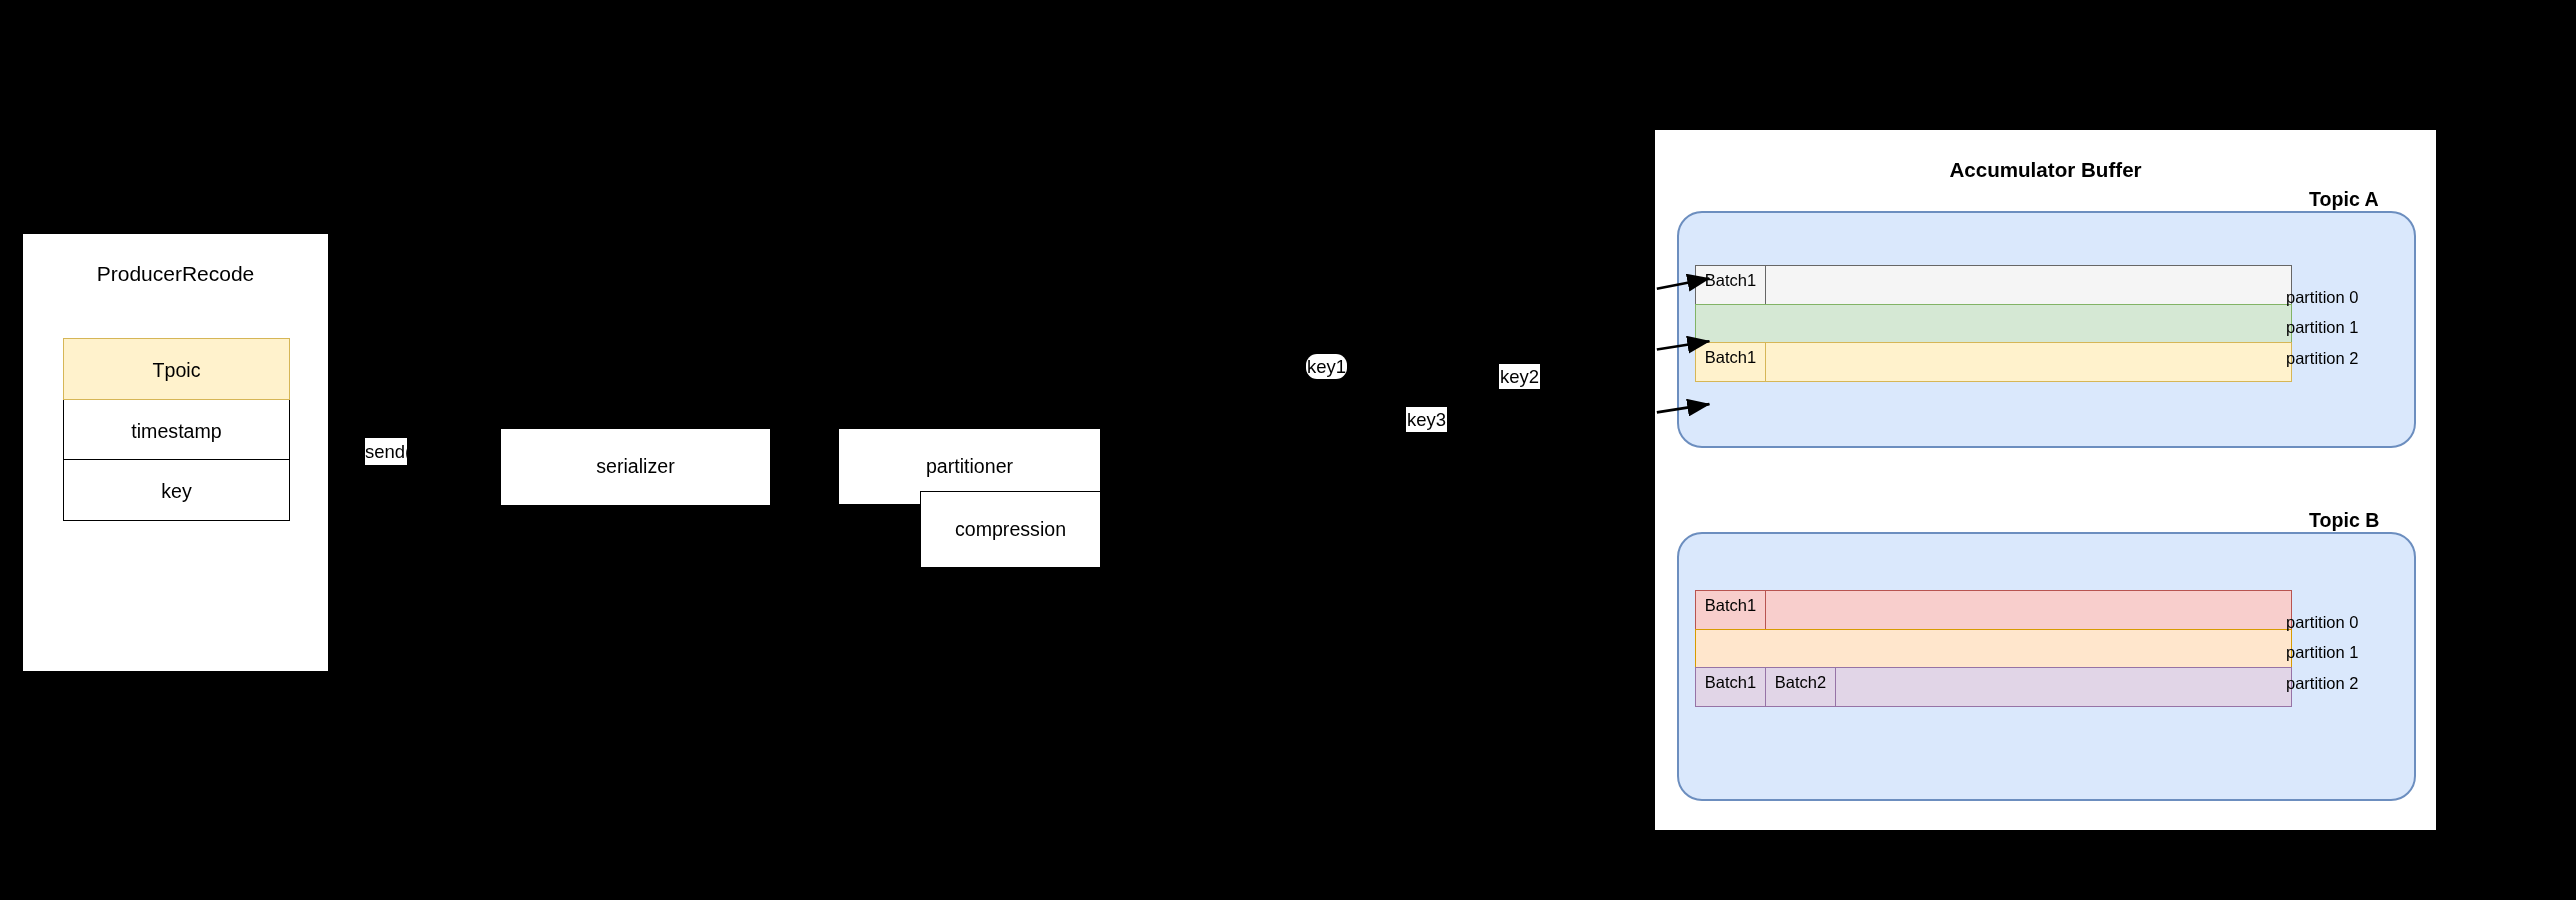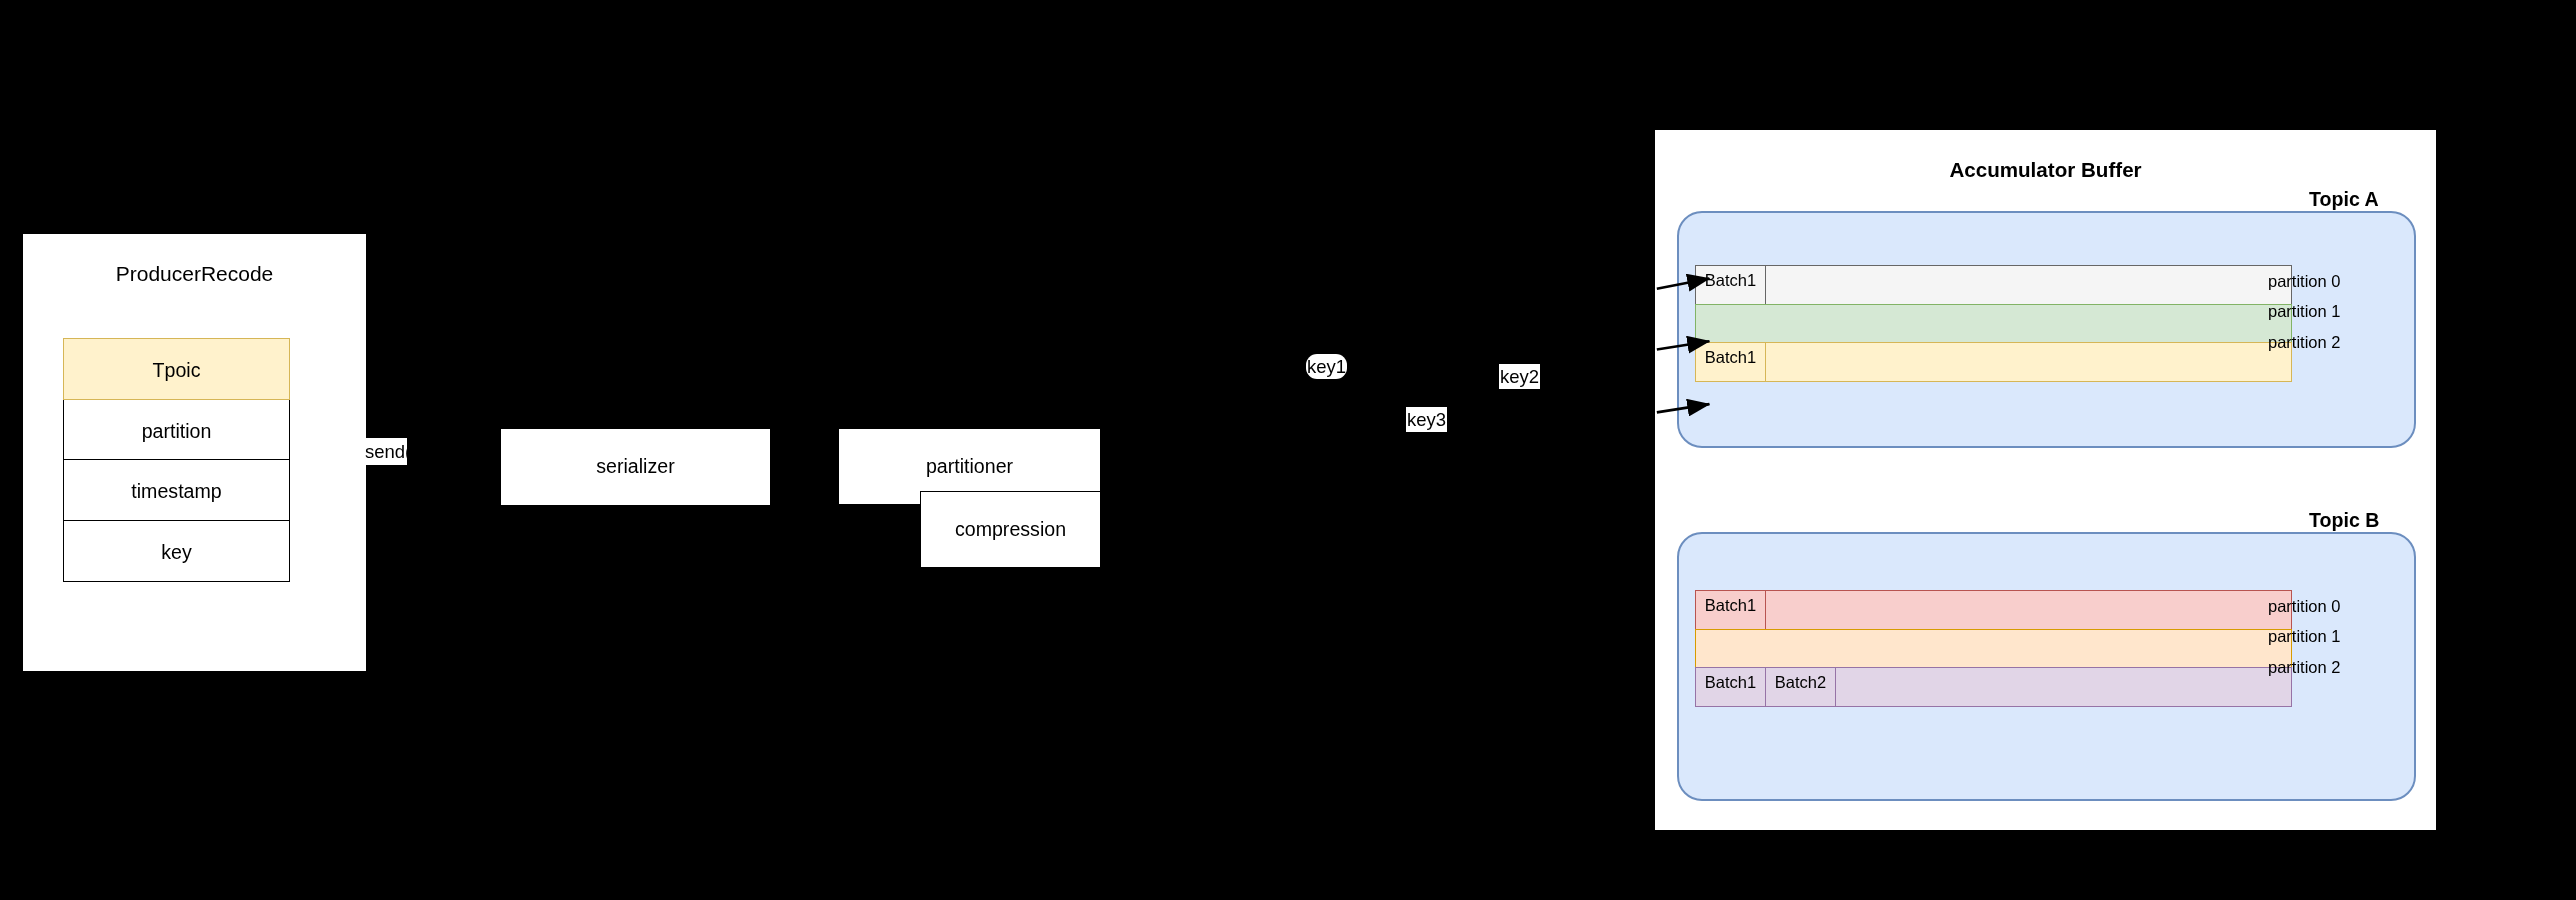--- a/index.html
+++ b/index.html
@@ -24,21 +24,21 @@
     position: absolute;
     left: 0;
     right: 0;
     text-align: center;
     font-weight: bold;
     color: #000000;
     white-space: nowrap;
   }
 
   
-  #producer-panel { left: 23px; top: 234px; width: 343px; height: 437px; }
+  #producer-panel { left: 23px; top: 234px; width: 305px; height: 437px; }
   #producer-title { top: 28px; font-size: 21px; font-weight: normal; }
   #producer-table {
     position: absolute;
     left: 40px; top: 92px;
     width: 227px;
   }
   .pr-row {
     box-sizing: border-box;
     height: 62px;
     line-height: 62px;
@@ -171,25 +171,26 @@
     text-align: center;
     color: #000000;
   }
   .batch-fill {
     flex: 1 1 auto;
     box-sizing: border-box;
   }
 
   .partition-caption {
     position: absolute;
-    left: 613px;
+    left: 631px;
     font-size: 16.5px;
     line-height: 32px;
     white-space: nowrap;
     color: #000000;
+    margin-top: 16px;
   }
 
   
   .c-gray   { background:#f5f5f5; border-color:#666666; }
   .c-gray   .batch-cell { border-right: 1.5px solid #666666; }
   .c-green  { background:#d5e8d4; border-color:#82b366; }
   .c-yellow { background:#fff2cc; border-color:#d6b656; }
   .c-yellow .batch-cell { border-right: 1.5px solid #d6b656; }
   .c-red    { background:#f8cecc; border-color:#b85450; }
   .c-red    .batch-cell { border-right: 1.5px solid #b85450; }
@@ -200,21 +201,20 @@
   
   .arrow-svg { position: absolute; left: 0; top: 0; overflow: visible; }
 </style>
 </head>
 <body>
 
 <div class="panel" id="producer-panel">
   <div class="panel-title" id="producer-title">ProducerRecode</div>
   <div id="producer-table">
       <div class="pr-row first accent">Tpoic</div>
-      <div class="pr-row">partition</div>
       <div class="pr-row">timestamp</div>
       <div class="pr-row">key</div>
     </div>
 </div>
 
 <div id="send-box">send()</div>
 
 <div id="serializer-box">serializer</div>
 
 <div id="partitioner-box">partitioner</div>

